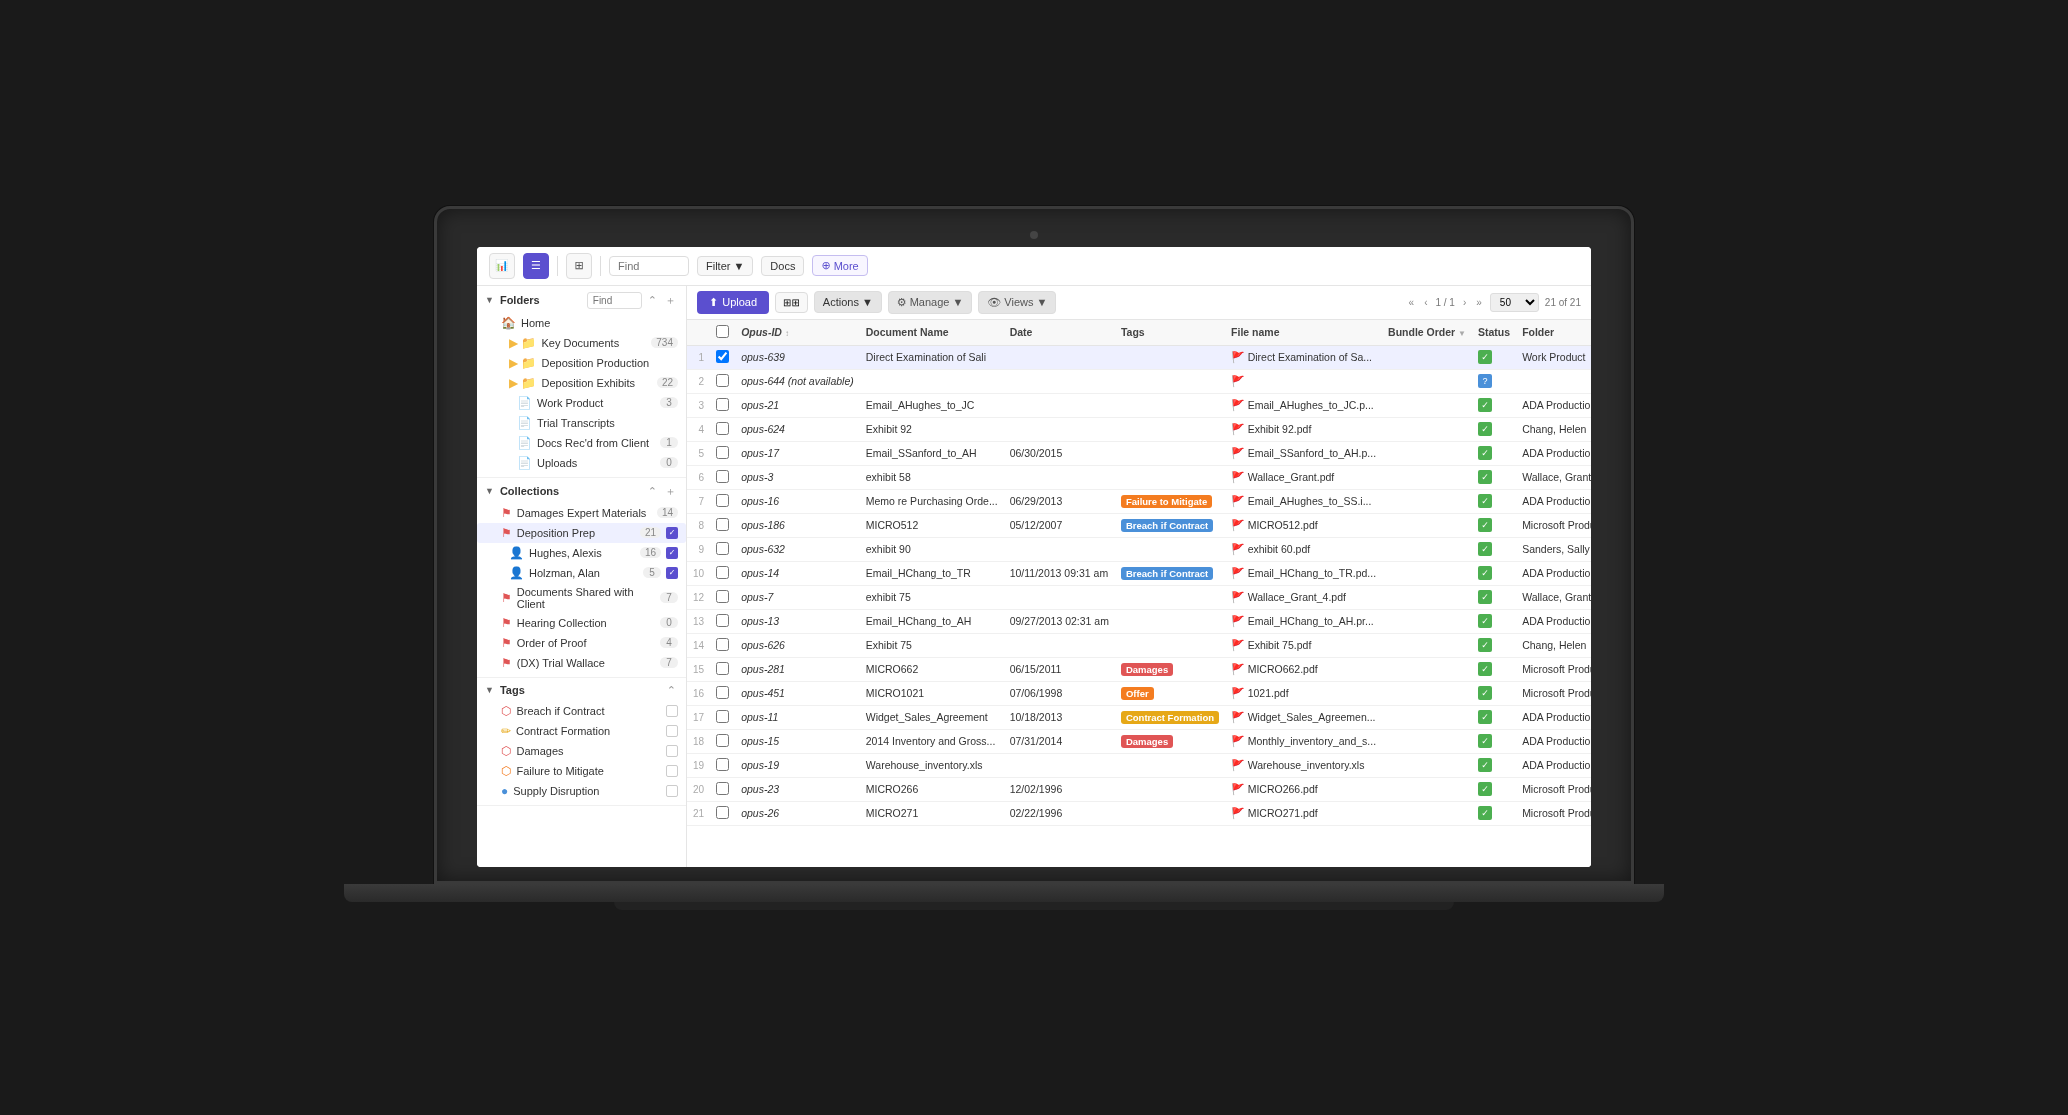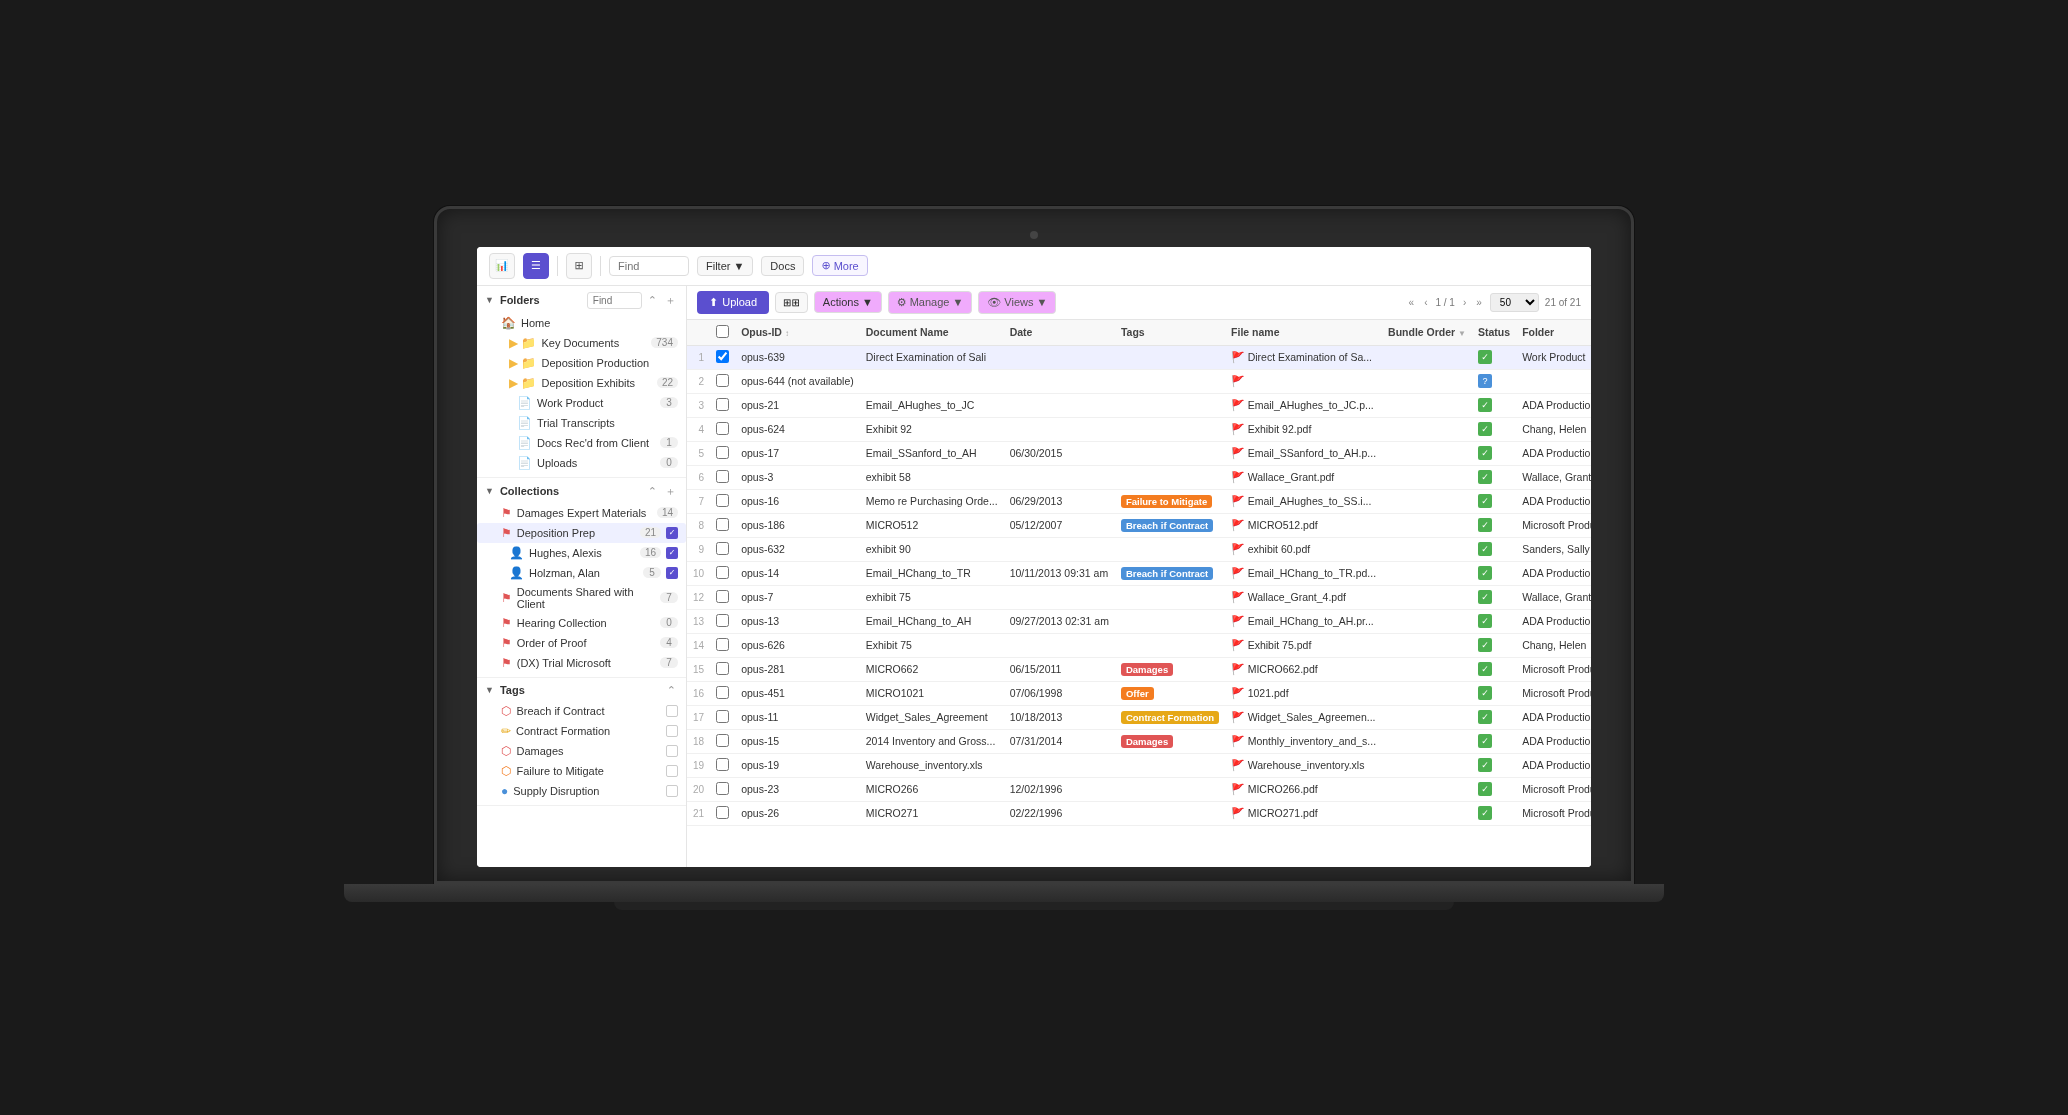--- a/index.html
+++ b/index.html
@@ -252,21 +252,21 @@
       border: 1px solid #ddd;
       background: #f8f8f8;
       border-radius: 4px;
       padding: 4px 7px;
       font-size: 10px;
       cursor: pointer;
     }
 
     .action-btn {
       border: 1px solid #ddd;
-      background: #f0abfc;
+      background: #e5e5e5;
       border-radius: 4px;
       padding: 4px 8px;
       font-size: 11px;
       cursor: pointer;
       color: #333;
       display: flex; align-items: center; gap: 3px;
     }
 
     .manage-btn { color: #555; }
     .views-btn { color: #555; }
@@ -360,21 +360,21 @@
     .status-check-blue {
       width: 14px; height: 14px;
       background: #4a90d9;
       border-radius: 2px;
       display: inline-flex; align-items: center; justify-content: center;
       color: #fff; font-size: 9px;
     }
 
     .flag-icon { font-size: 11px; color: #f4b942; }
 
-    .col-opus { width: 70px; }
+    .col-opus { width: 70px; font-style: italic; }
     .col-name { width: 160px; margin-top: 8px; }
     .col-date { width: 90px; }
     .col-tags { width: 110px; }
     .col-file { width: 140px; }
     .col-bundle { width: 70px; }
     .col-status { width: 50px; }
     .col-folder { width: 100px; }
 
     .laptop-base {
       width: 110%;
@@ -549,21 +549,21 @@
 
               <div class="sidebar-item indent1">
                 <span class="item-icon collection-icon">⚑</span>
                 <span class="item-label">Order of Proof</span>
                 <span class="item-count">4</span>
 
               </div>
 
               <div class="sidebar-item indent1">
                 <span class="item-icon collection-icon">⚑</span>
-                <span class="item-label">(DX) Trial Microsoft</span>
+                <span class="item-label">(DX) Trial Wallace</span>
                 <span class="item-count">7</span>
 
               </div>
             </div>
 
             <div class="sidebar-section">
               <div class="sidebar-section-header">
                 <span class="collapse-icon">▼</span>
                 <span>Tags</span>
                 <div class="sidebar-actions">

